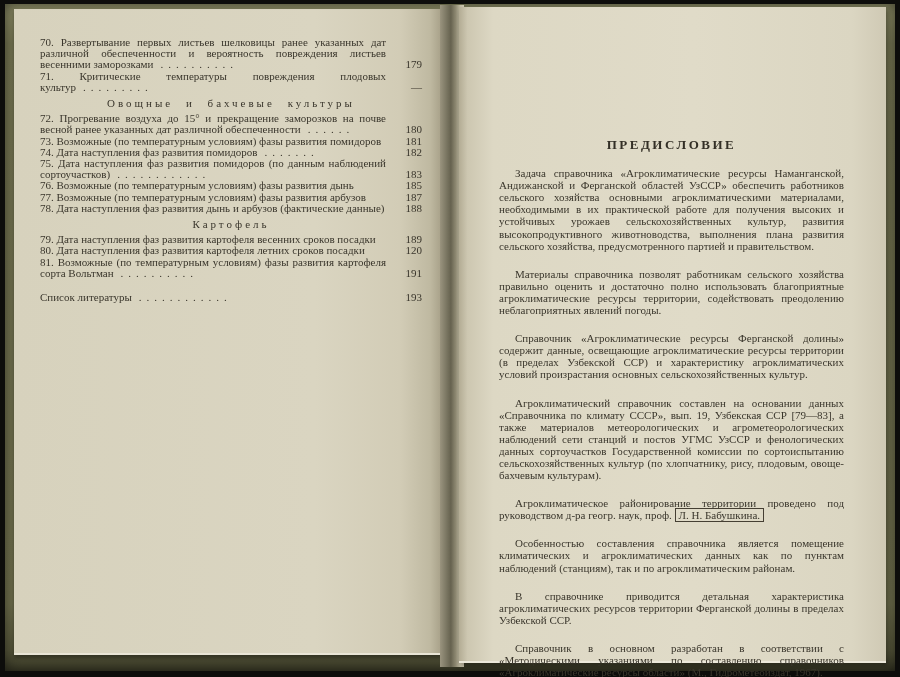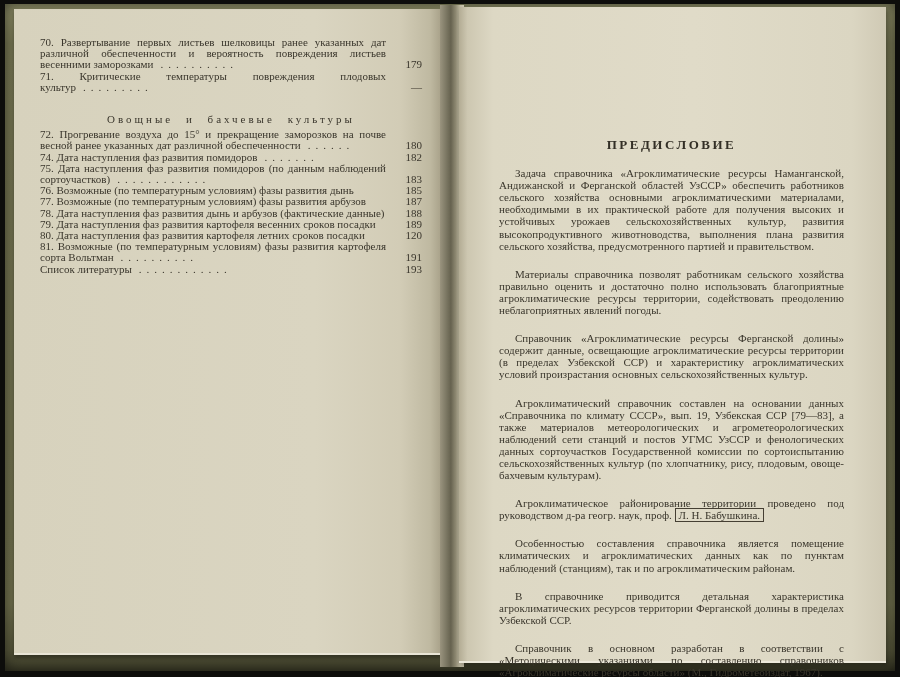--- a/index.html
+++ b/index.html
@@ -36,23 +36,23 @@
   .toc{
     position:absolute;left:26px;top:28px;width:382px;
     font-size:11px;line-height:11.2px;
   }
   .toc-row{display:flex;align-items:flex-end;}
   .toc-text{flex:1;text-align:justify;padding-right:6px;}
   .toc-page{width:30px;text-align:right;flex:none;}
   .leader{letter-spacing:5px;padding-left:7px;white-space:nowrap;}
   .toc-heading{
     text-align:center;letter-spacing:3px;word-spacing:7px;
-    margin:21px 0 4px 0;
+    margin:5px 0 4px 0;
   }
-  .row-lit{}
+  .row-lit{margin-top:13px;}
   
   .preface{
     position:absolute;left:24px;top:132px;width:377px;
     font-size:11px;line-height:12.1px;
   }
   .preface-title{
     font-size:13px;font-weight:bold;letter-spacing:2.5px;
     text-align:center;margin:0 0 13px 0;color:#332f26;
   }
   .para{margin:16px;text-indent:16px;text-align:justify;}
@@ -77,40 +77,45 @@
         <div class="toc-page">—</div>
       </div>
 
       <div class="toc-heading">Овощные и бахчевые культуры</div>
 
       <div class="toc-row">
         <div class="toc-text"><span>72.</span> <span>Прогревание воздуха до 15° и прекращение заморозков на почве весной ранее указанных дат различной обеспеченности</span><span class="leader">......</span></div>
         <div class="toc-page">180</div>
       </div>
       <div class="toc-row">
+        <div class="toc-text"><span>73.</span> <span>Возможные (по температурным условиям) фазы развития помидоров</span><span class="leader"></span></div>
+        <div class="toc-page">181</div>
+      </div>
+      <div class="toc-row">
         <div class="toc-text"><span>74.</span> <span>Дата наступления фаз развития помидоров</span><span class="leader">.......</span></div>
         <div class="toc-page">182</div>
       </div>
       <div class="toc-row">
         <div class="toc-text"><span>75.</span> <span>Дата наступления фаз развития помидоров (по данным наблюдений сортоучастков)</span><span class="leader">............</span></div>
         <div class="toc-page">183</div>
       </div>
       <div class="toc-row">
         <div class="toc-text"><span>76.</span> <span>Возможные (по температурным условиям) фазы развития дынь</span><span class="leader"></span></div>
         <div class="toc-page">185</div>
       </div>
       <div class="toc-row">
         <div class="toc-text"><span>77.</span> <span>Возможные (по температурным условиям) фазы развития арбузов</span><span class="leader"></span></div>
         <div class="toc-page">187</div>
       </div>
       <div class="toc-row">
         <div class="toc-text"><span>78.</span> <span>Дата наступления фаз развития дынь и арбузов (фактические данные)</span><span class="leader"></span></div>
         <div class="toc-page">188</div>
       </div>
 
+      <div class="toc-heading">Картофель</div>
 
       <div class="toc-row">
         <div class="toc-text"><span>79.</span> <span>Дата наступления фаз развития картофеля весенних сроков посадки</span><span class="leader"></span></div>
         <div class="toc-page">189</div>
       </div>
       <div class="toc-row">
         <div class="toc-text"><span>80.</span> <span>Дата наступления фаз развития картофеля летних сроков посадки</span><span class="leader"></span></div>
         <div class="toc-page">120</div>
       </div>
       <div class="toc-row">

